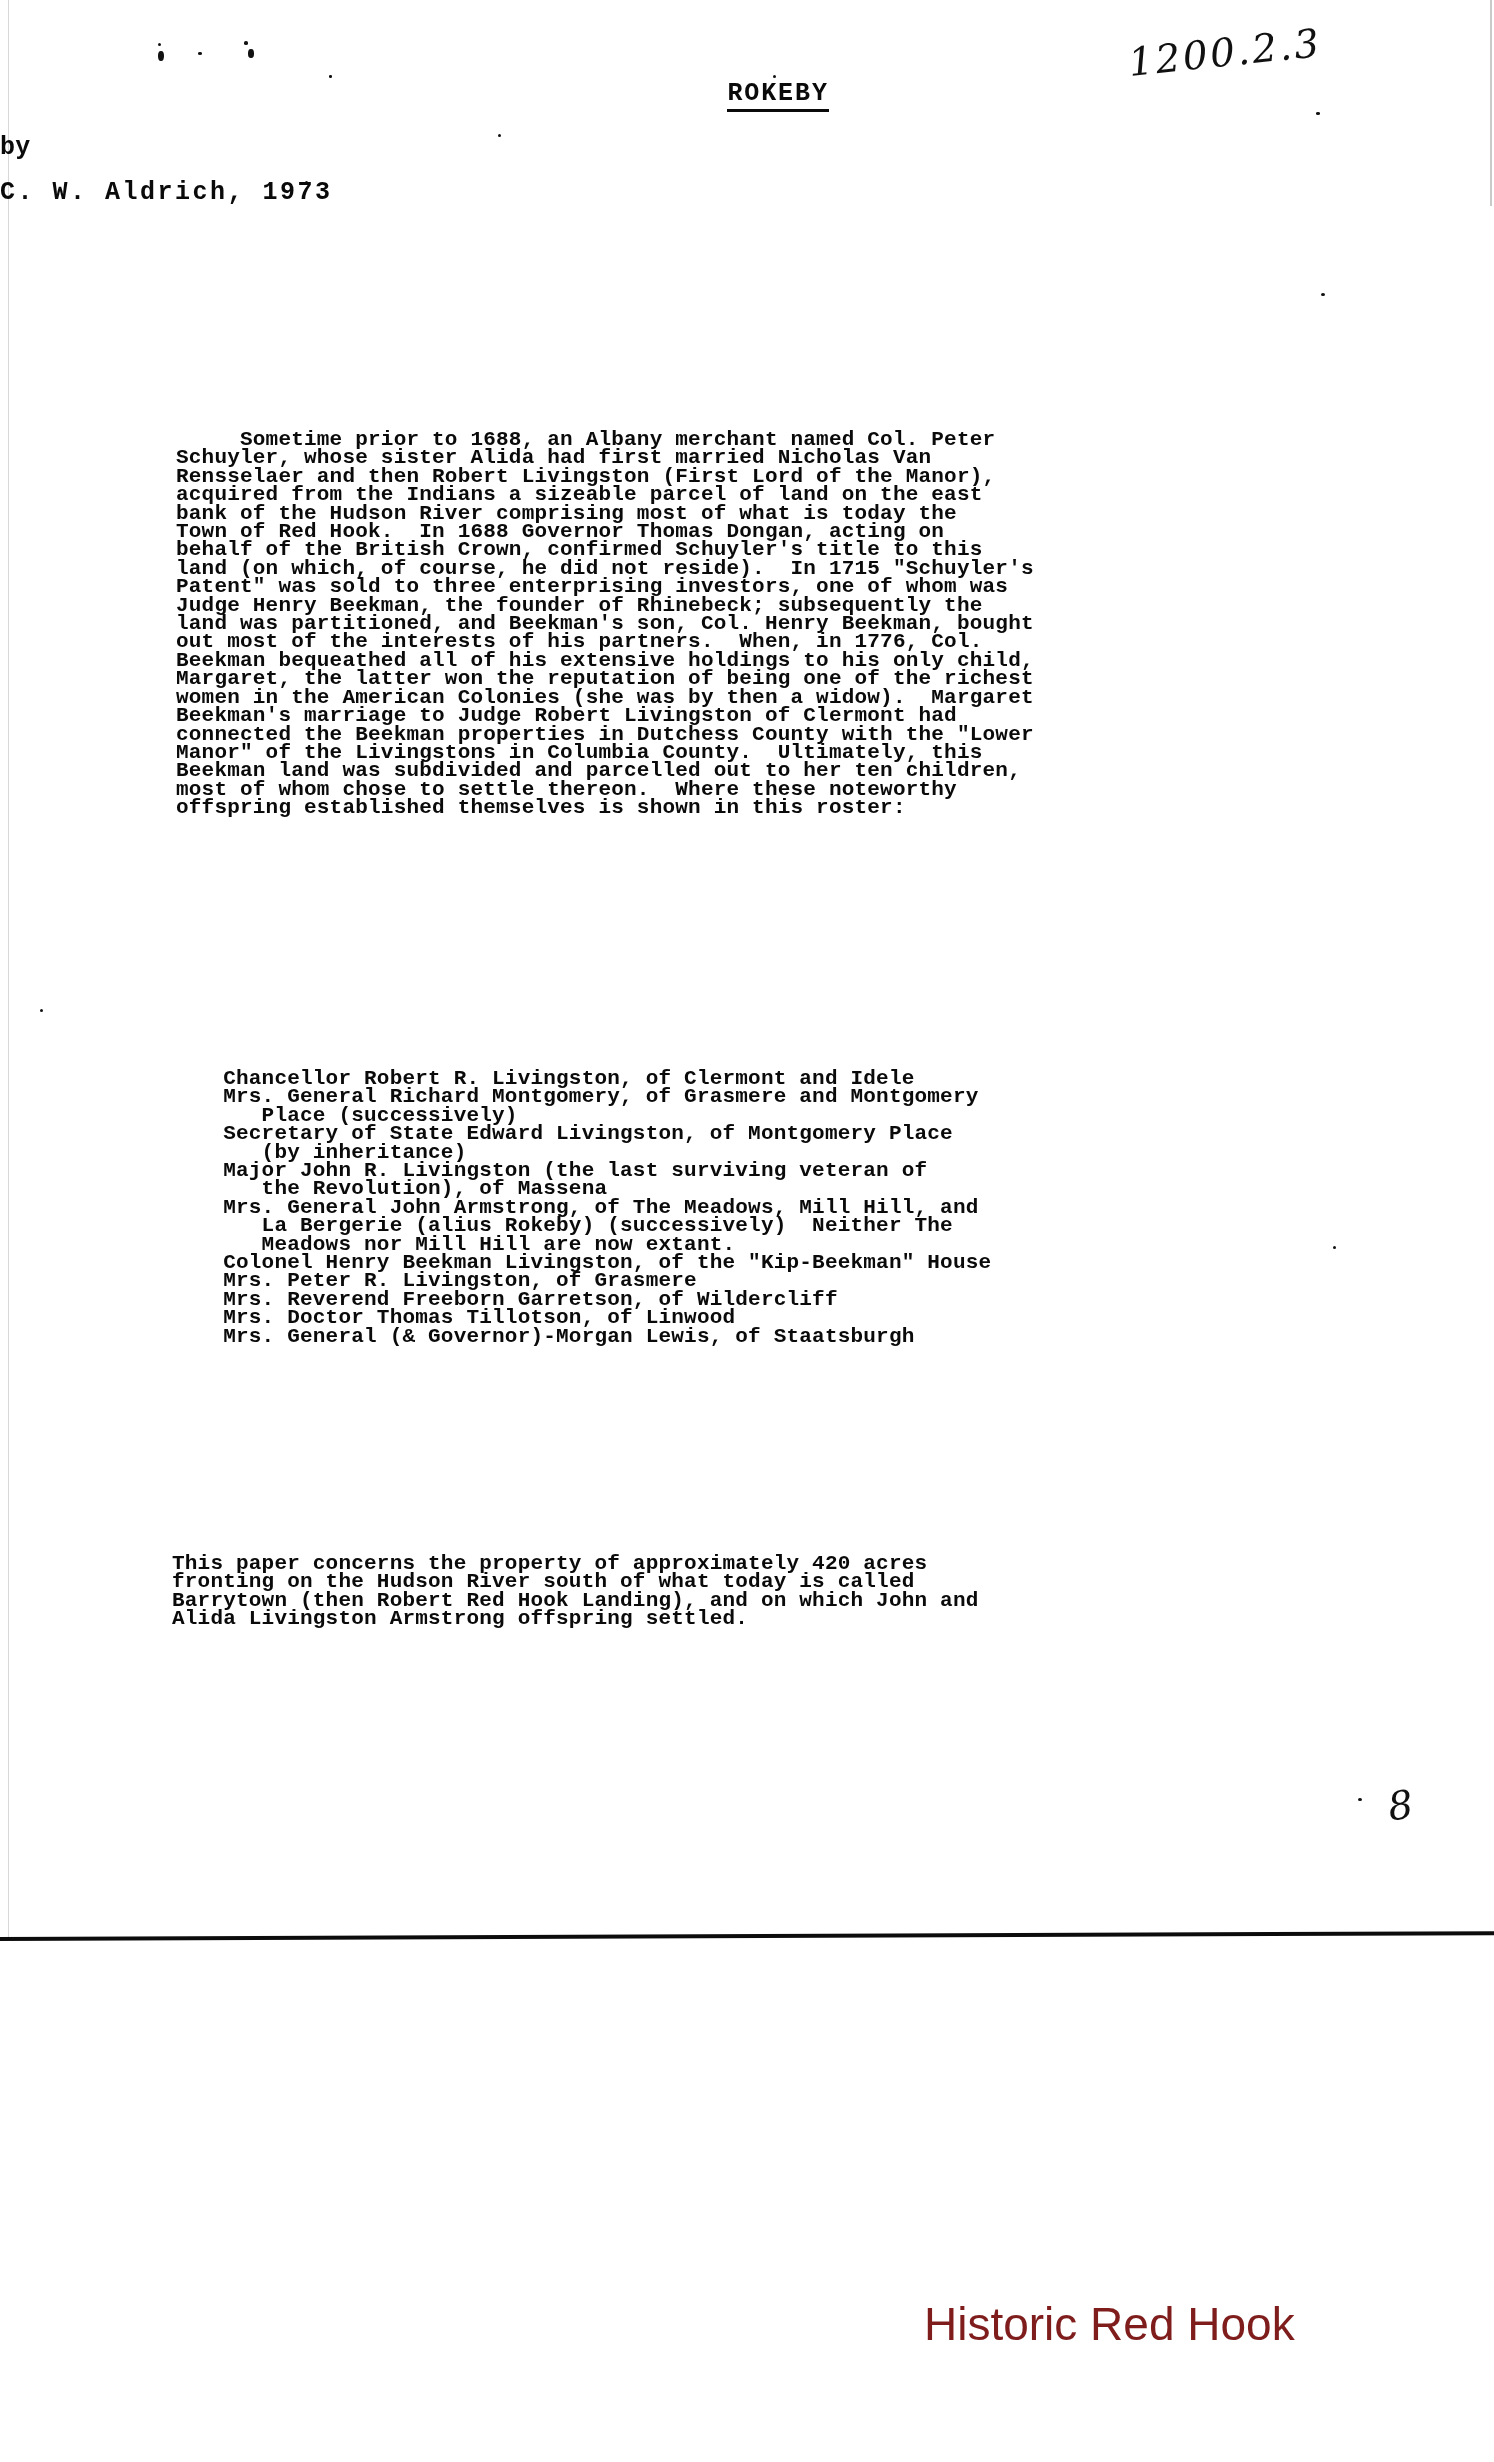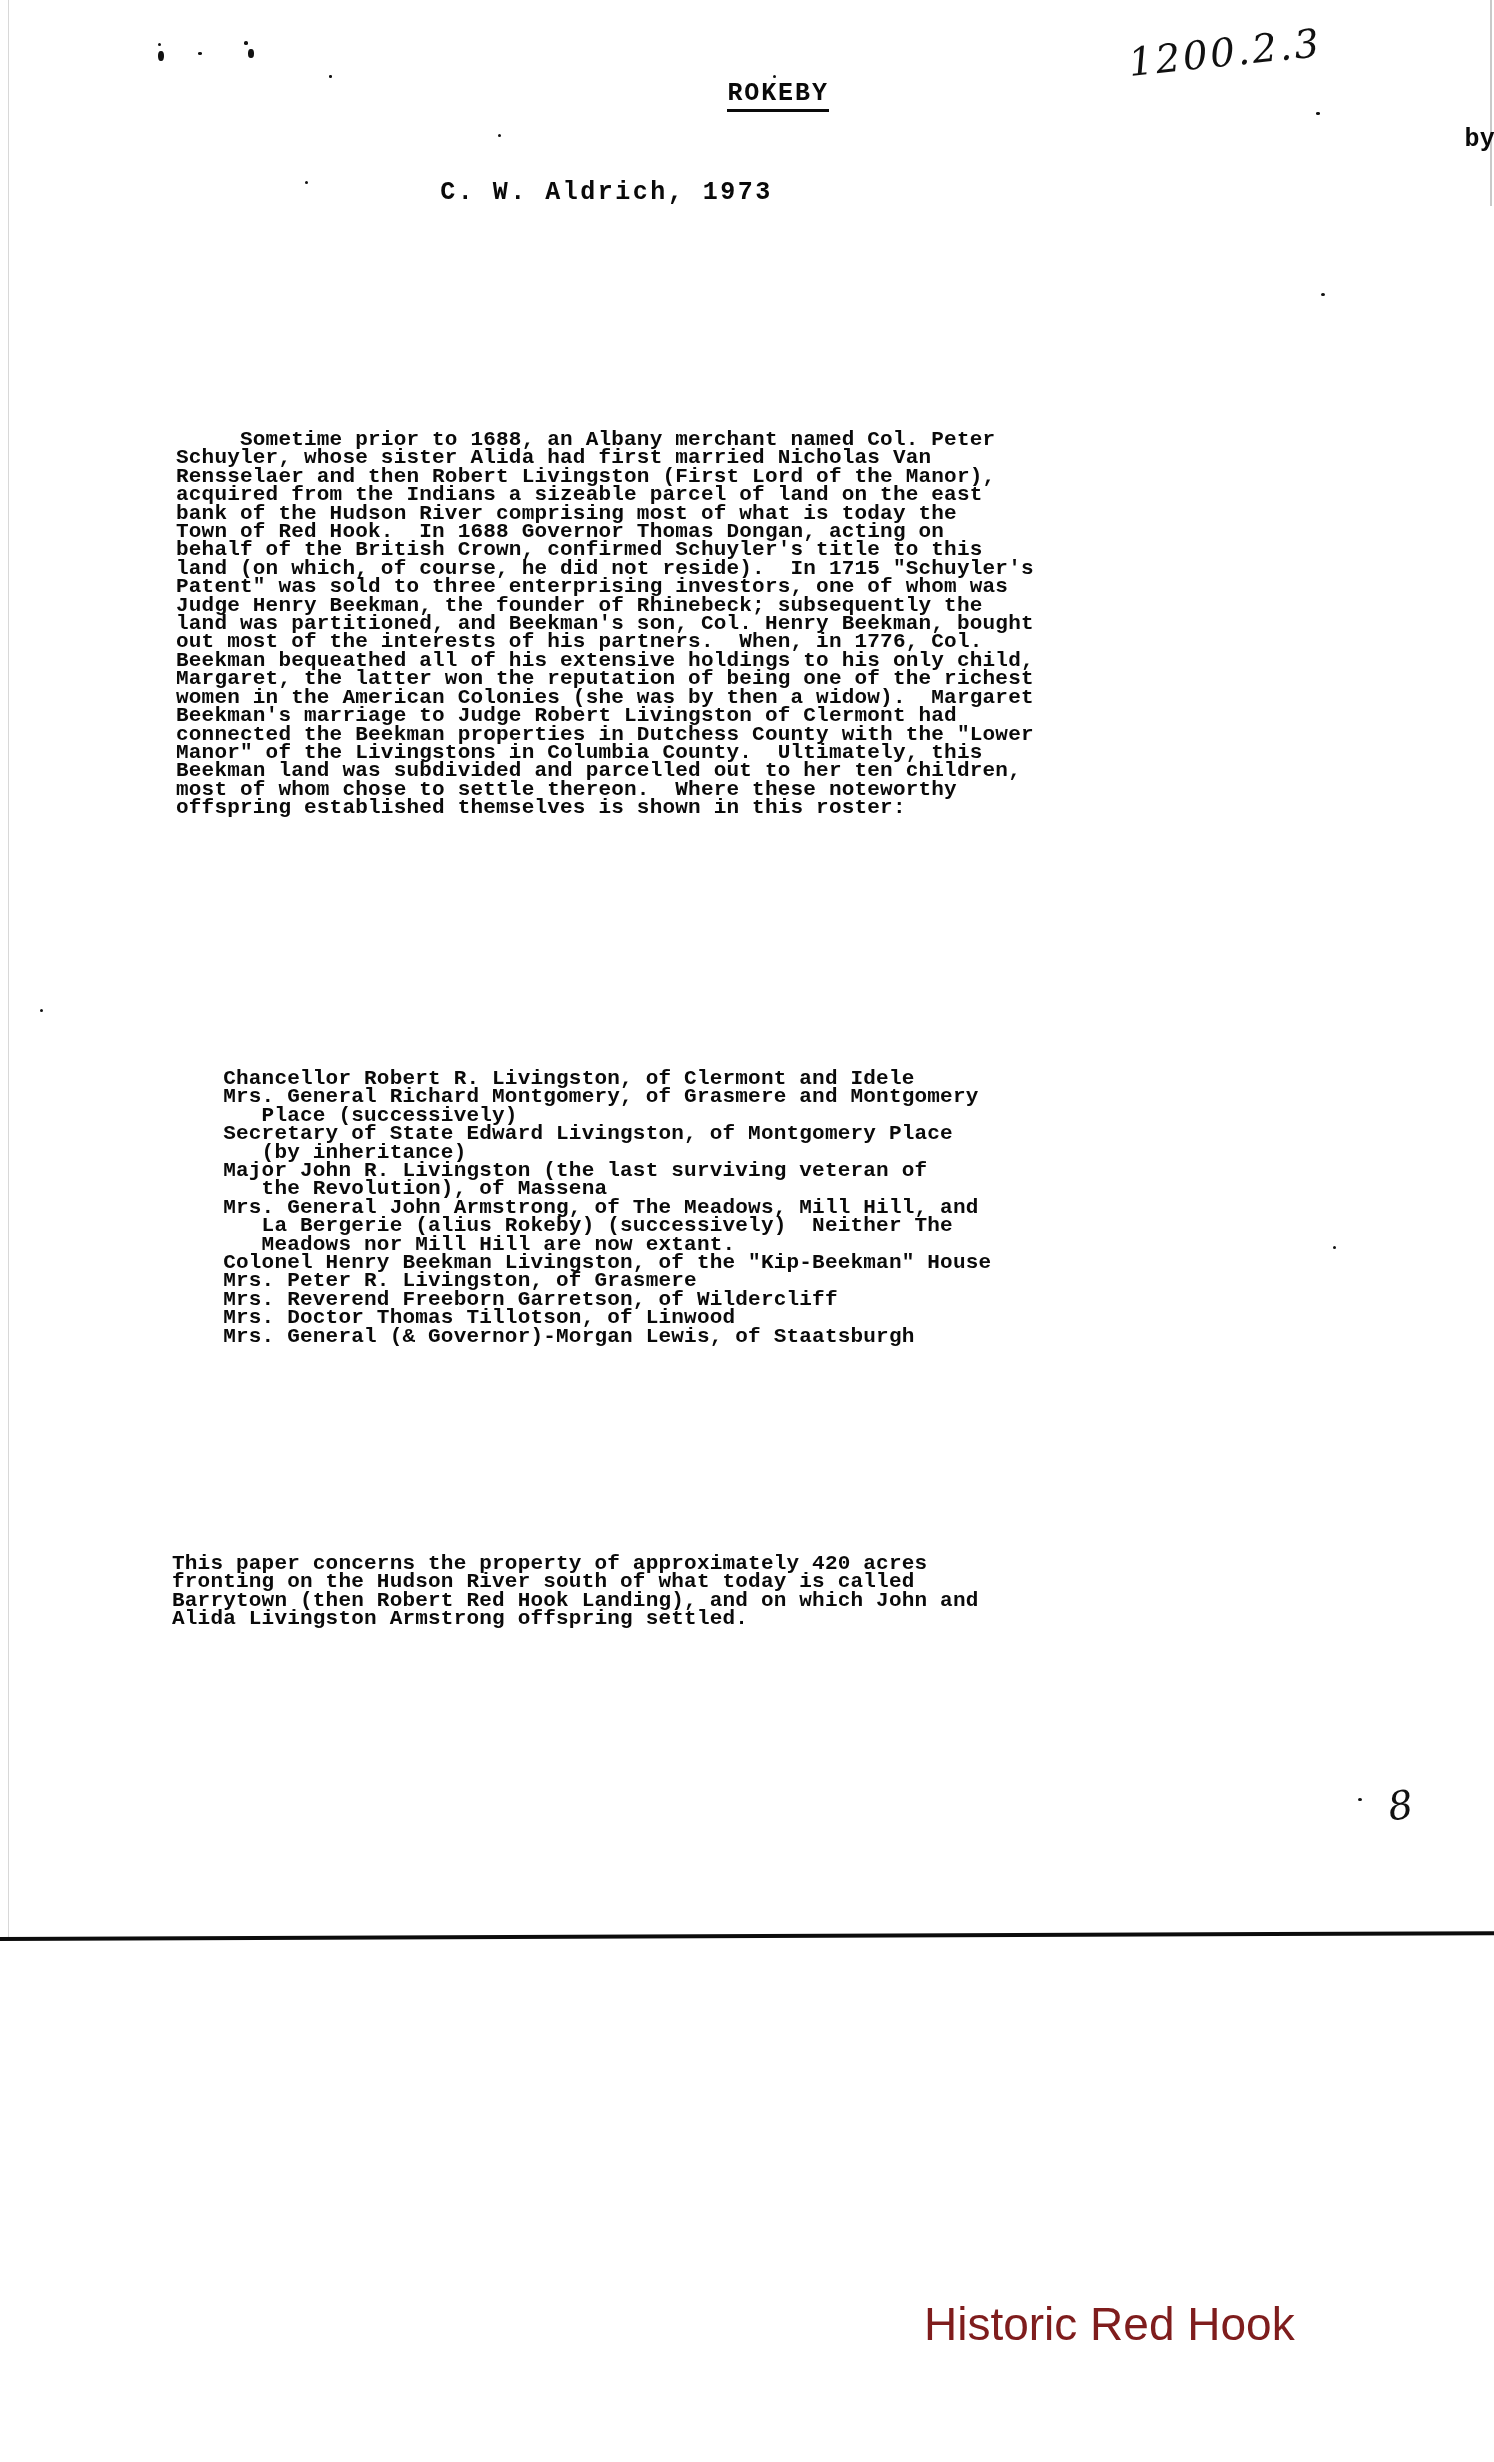--- a/index.html
+++ b/index.html
@@ -73,31 +73,30 @@
   }
   #doc-title {
     display: inline-block;
     border-bottom: 3.7px solid #0a0a0a;
     padding-bottom: 0.6px;
     letter-spacing: 1.9px;
   }
   #byline-by {
     position: absolute;
     left: 0;
-    top: 125px;
-    width: 1495px;
-    text-align: right;
+    top: 133px;
+    width: 1495px;
+    text-align: left;
     font-size: 25px;
   }
   #byline-author {
     position: absolute;
     left: 0;
     top: 178px;
     width: 1213px;
-    text-align: center;
     font-size: 25px;
     letter-spacing: 2.5px;
   }
 
   
   .handwritten {
     position: absolute;
     font-family: "DejaVu Serif", serif;
     font-style: italic;
     color: #111;

